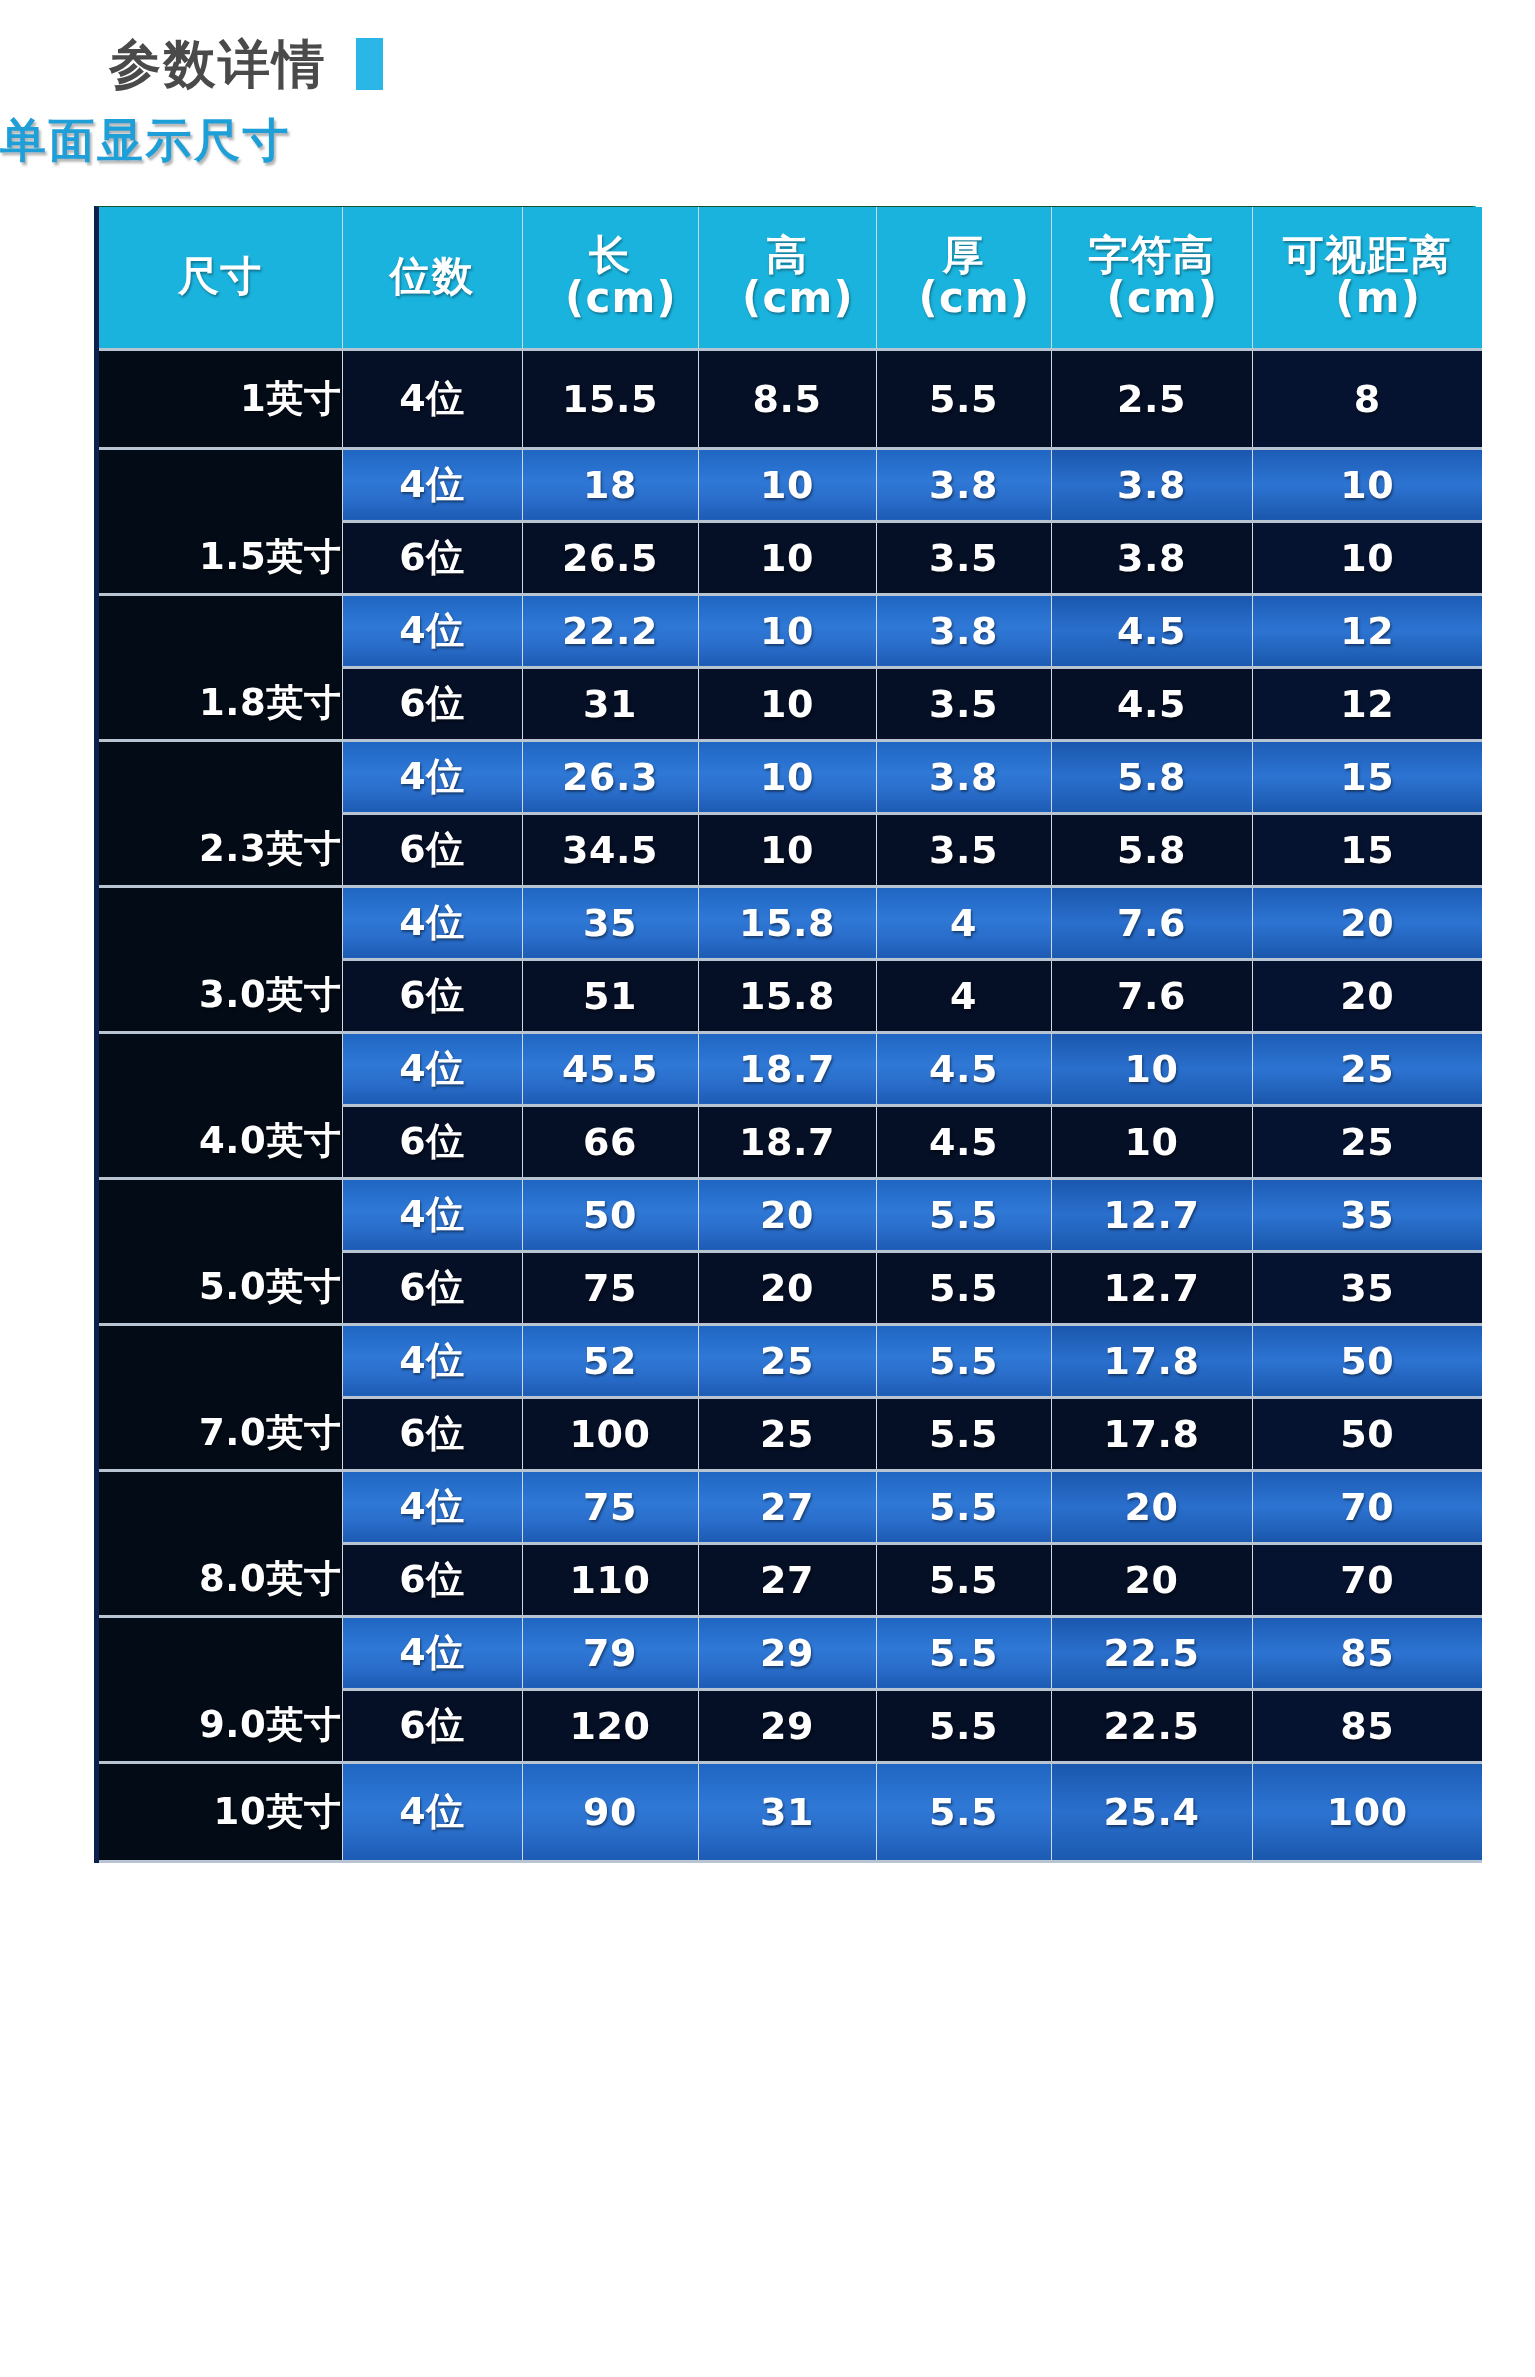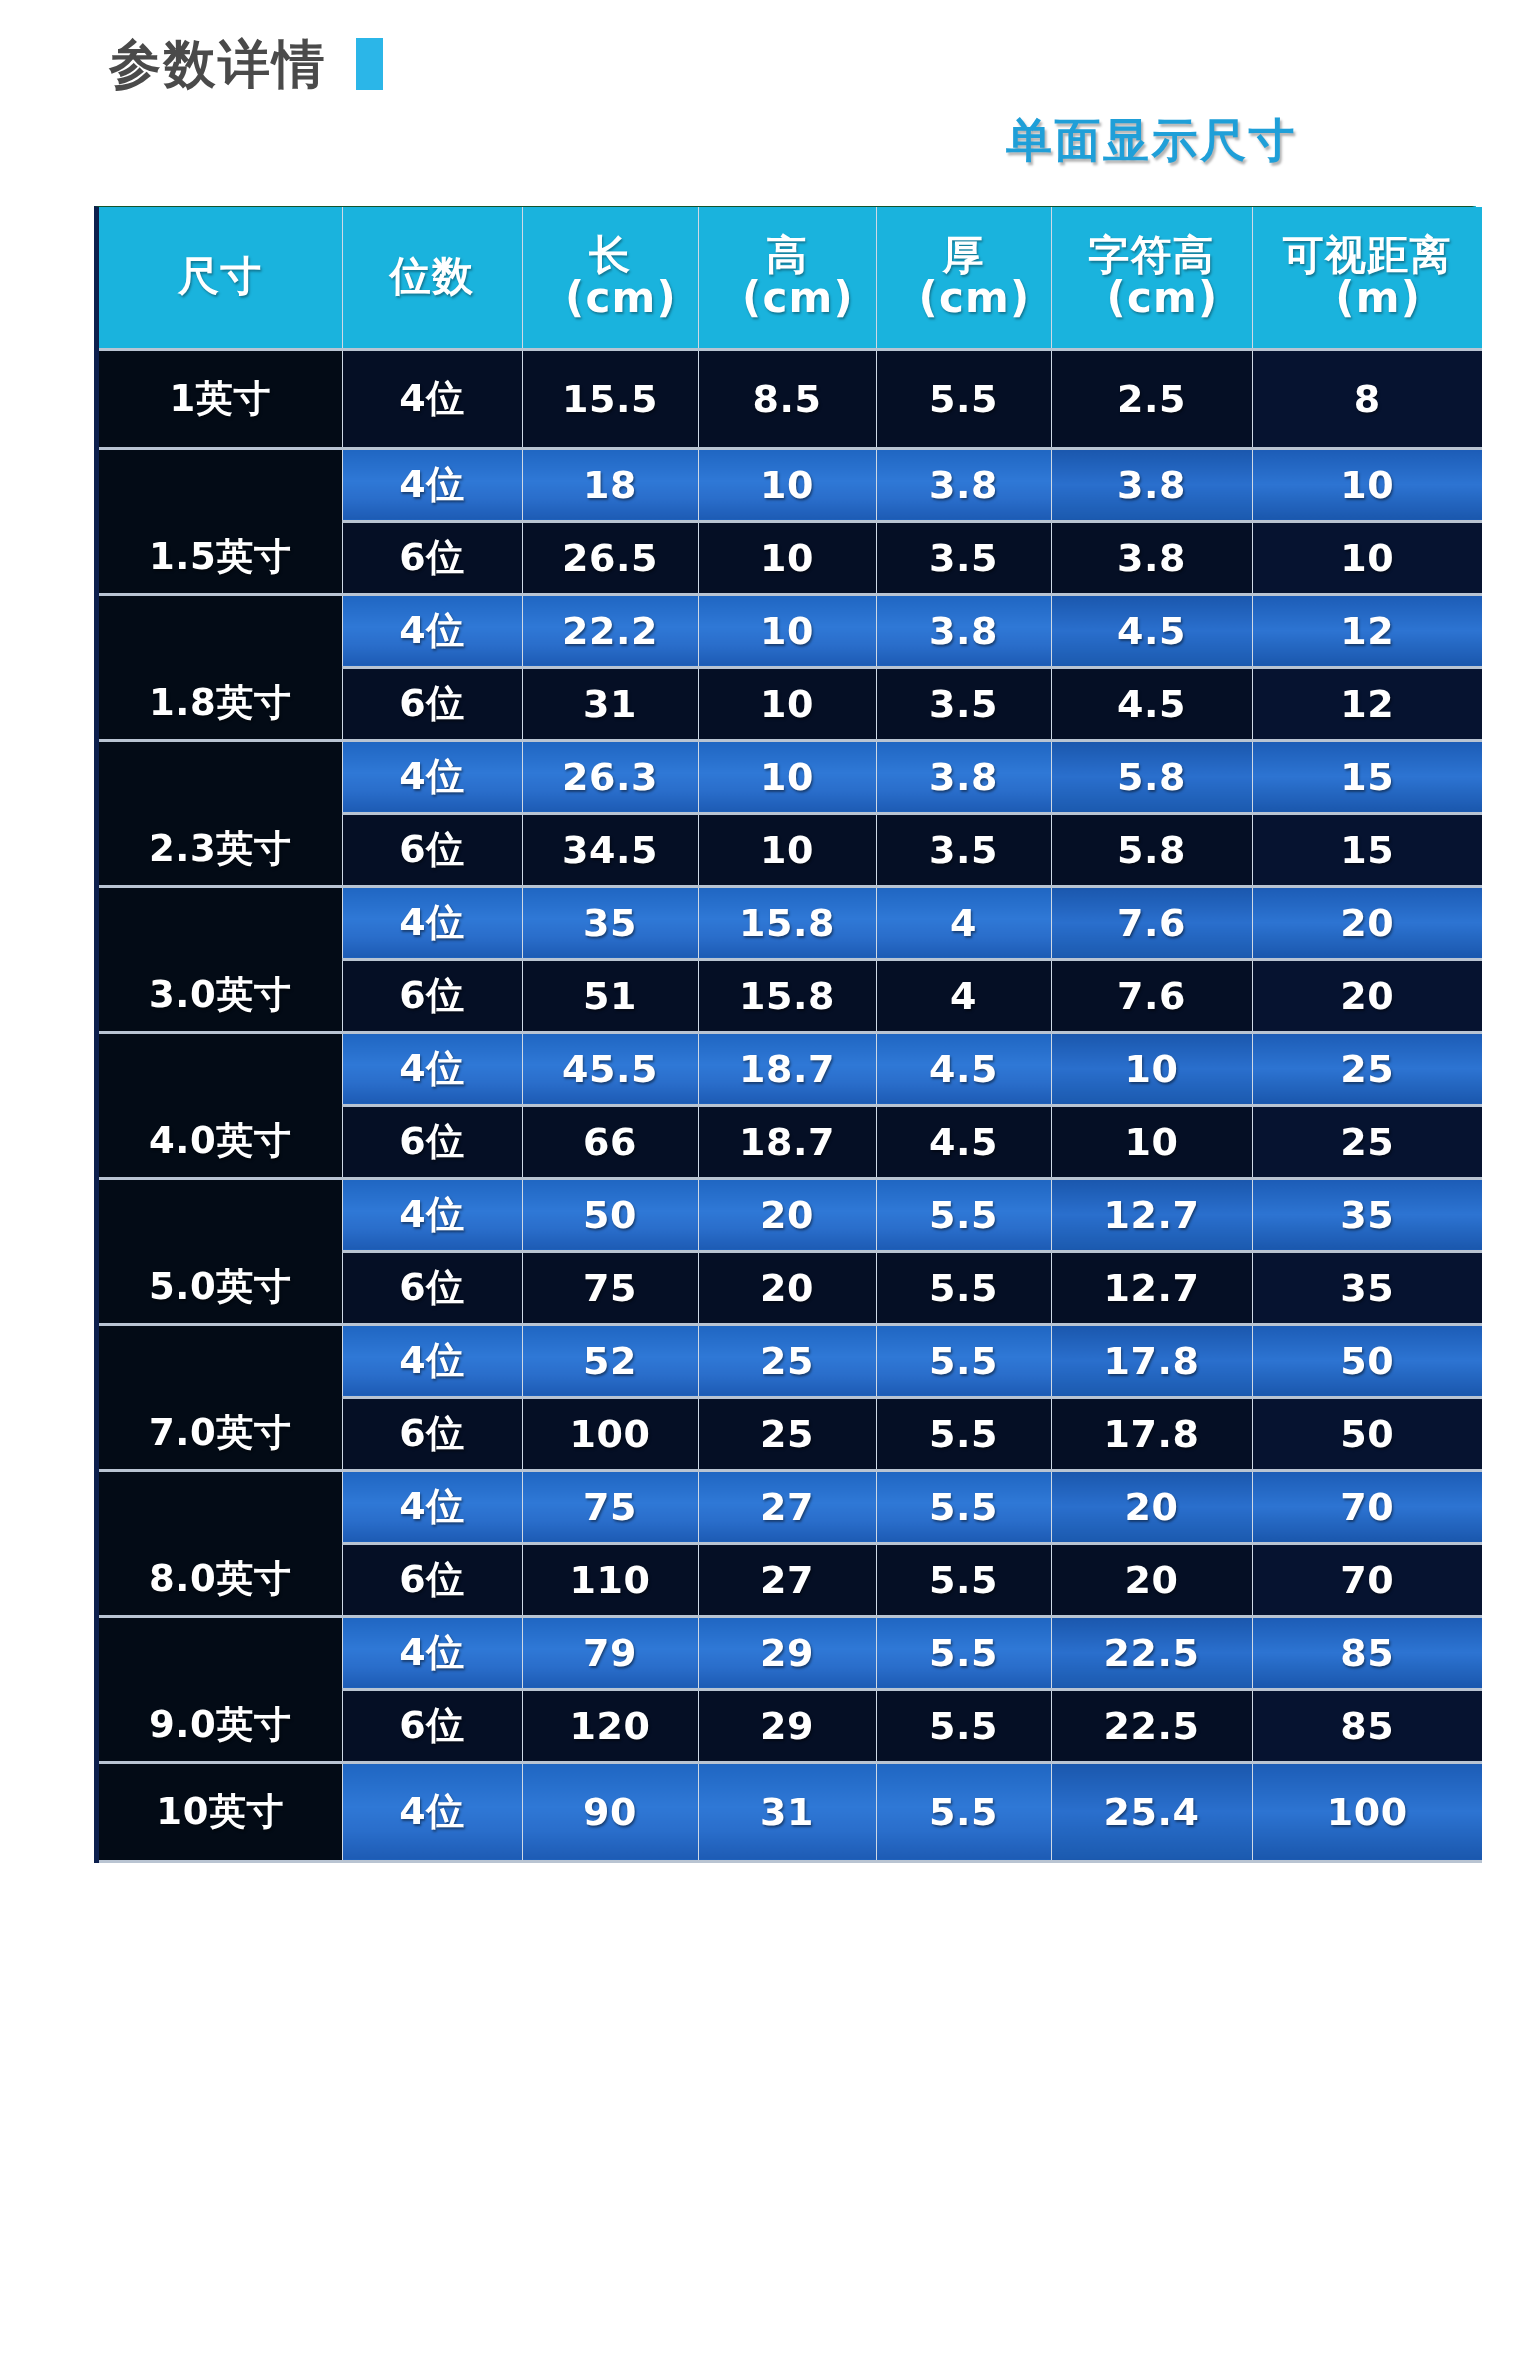--- a/index.html
+++ b/index.html
@@ -54,21 +54,21 @@
     color: #5b5b5b;
     letter-spacing: 10.5px;
     line-height: 1;
     white-space: nowrap;
   }
   .subtitle {
     position: absolute;
     top: 110px;
     left: 0;
     width: 1297px;
-    text-align: right;
+    text-align: left;
     font-size: 46px;
     font-weight: bold;
     color: #1f9fd8;
     letter-spacing: 2.5px;
     text-shadow: 1.9px 2.5px 2.5px rgba(0,0,0,0.30);
   }
 
   
   .table-wrap {
     position: absolute;
@@ -128,20 +128,21 @@
     font-weight: bold;
     letter-spacing: 0.6px;
     text-shadow: 1.2px 1.9px 2.5px rgba(0,0,0,0.45);
   }
   td.size-cell {
     background: #030b16;
     font-size: 37px;
     vertical-align: bottom;
     padding-bottom: 11px;
     border-bottom: 3.1px solid #b9c4d2;
+    text-align: right;
   }
   td.size-cell.single { vertical-align: middle; padding-bottom: 0; }
 
   tr.row-dark td { background: #050f25; }
   tr.row-blue td {
     background: linear-gradient(180deg, #1f66c2 0%, #2f78d6 45%, #2a6ecb 70%, #1d5bb4 100%);
   }
   tr.row-blue td.col-char {
     background: linear-gradient(180deg, #1a57ad 0%, #2a6fcd 50%, #1b5aaf 100%);
   }

